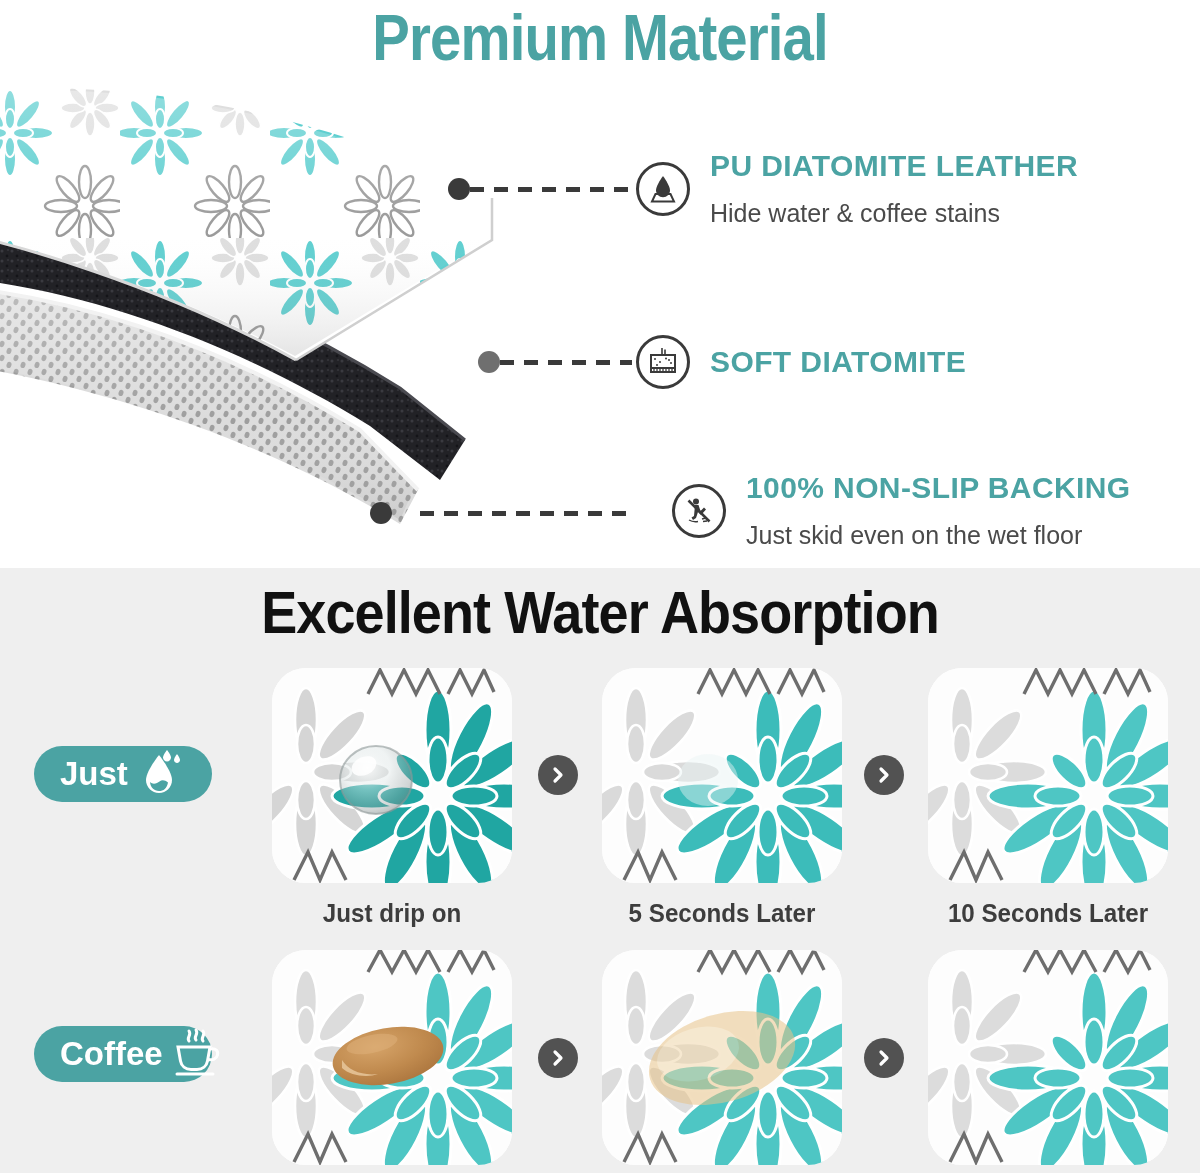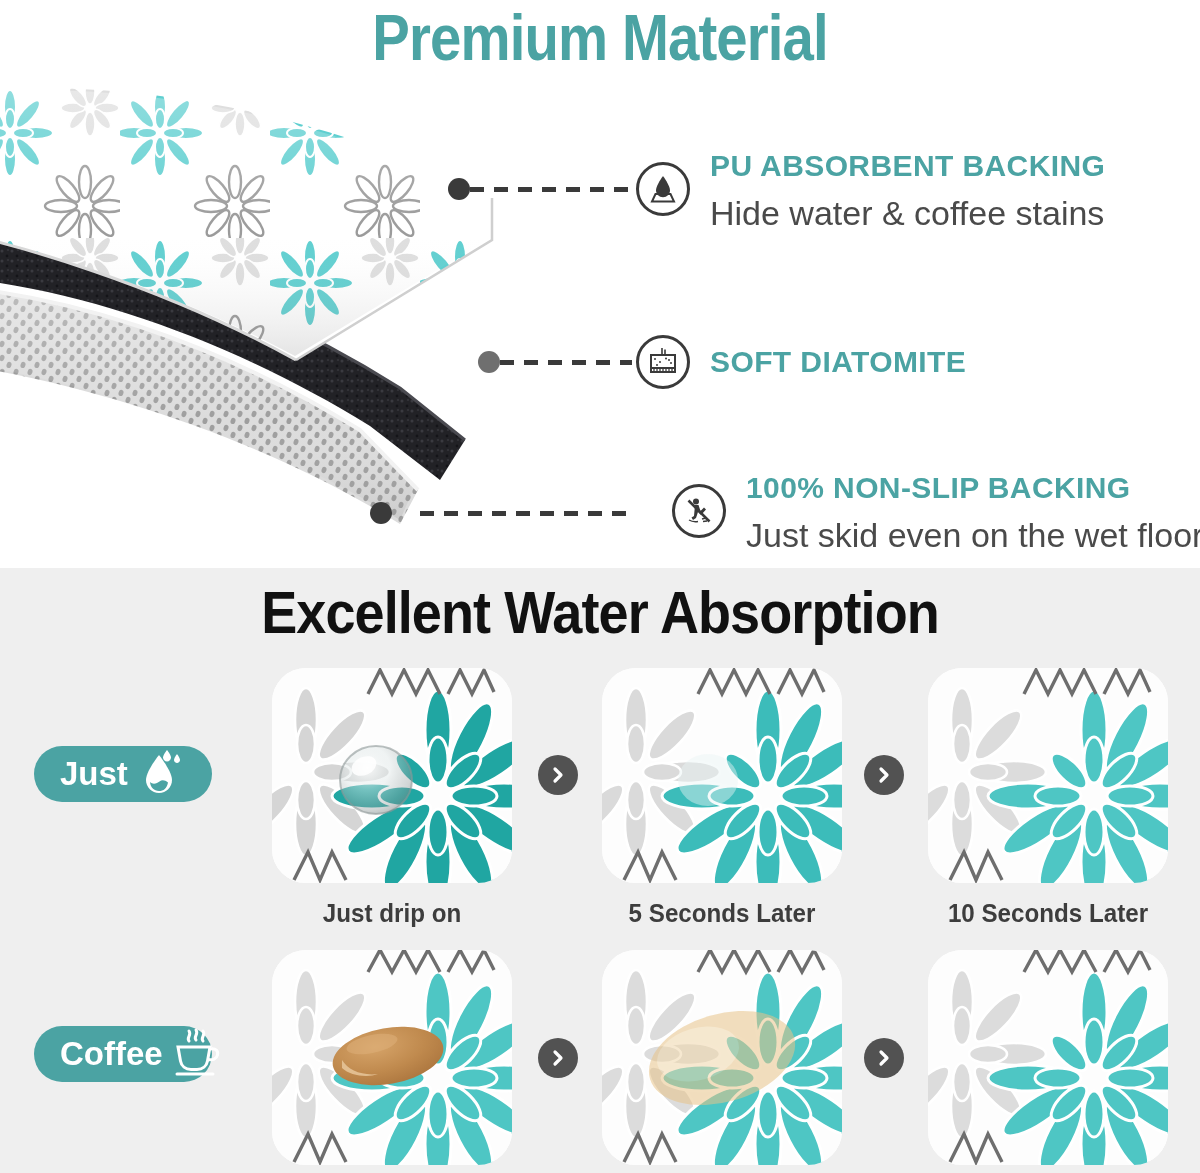--- a/index.html
+++ b/index.html
@@ -54,21 +54,21 @@
   .callout-text { margin-left:20px; }
   .callout-title {
     font-size:30px;
     font-weight:bold;
     color:#4BA3A3;
     letter-spacing:0.4px;
     line-height:34px;
     white-space:nowrap;
   }
   .callout-sub {
-    font-size:34px;
+    font-size:25px;
     color:#4a4a4a;
     line-height:32px;
     white-space:nowrap;
     margin-top:14px;
   }
 
   #callout-1 { left:636px; top:152px; }
   #callout-2 { left:636px; top:325px;justify-content:center; }
   #callout-3 { left:672px; top:474px; }
 
@@ -296,21 +296,21 @@
   <div class="connector" id="connector-line-3"></div>
 
   <div class="callout" id="callout-1">
     <div class="callout-icon">
       <svg width="34" height="34" viewBox="0 0 34 34">
         <path d="M17 4 C17 4 10 13.5 10 18.2 C10 22.2 13.1 25.2 17 25.2 C20.9 25.2 24 22.2 24 18.2 C24 13.5 17 4 17 4 Z" fill="#3a3a3a"></path>
         <path d="M6 29.5 L9.5 22 L24.5 22 L28 29.5 Z" fill="none" stroke="#3a3a3a" stroke-width="2"></path>
       </svg>
     </div>
     <div class="callout-text">
-      <div class="callout-title">PU ABSORBENT BACKING</div>
+      <div class="callout-title">PU DIATOMITE LEATHER</div>
       <div class="callout-sub">Hide water &amp; coffee stains</div>
     </div>
   </div>
 
   <div class="callout" id="callout-2">
     <div class="callout-icon">
       <svg width="34" height="34" viewBox="0 0 34 34">
         <rect x="5" y="10" width="24" height="13" fill="none" stroke="#3a3a3a" stroke-width="2"></rect>
         <g fill="#3a3a3a">
           <circle cx="9" cy="14" r="1"></circle>

